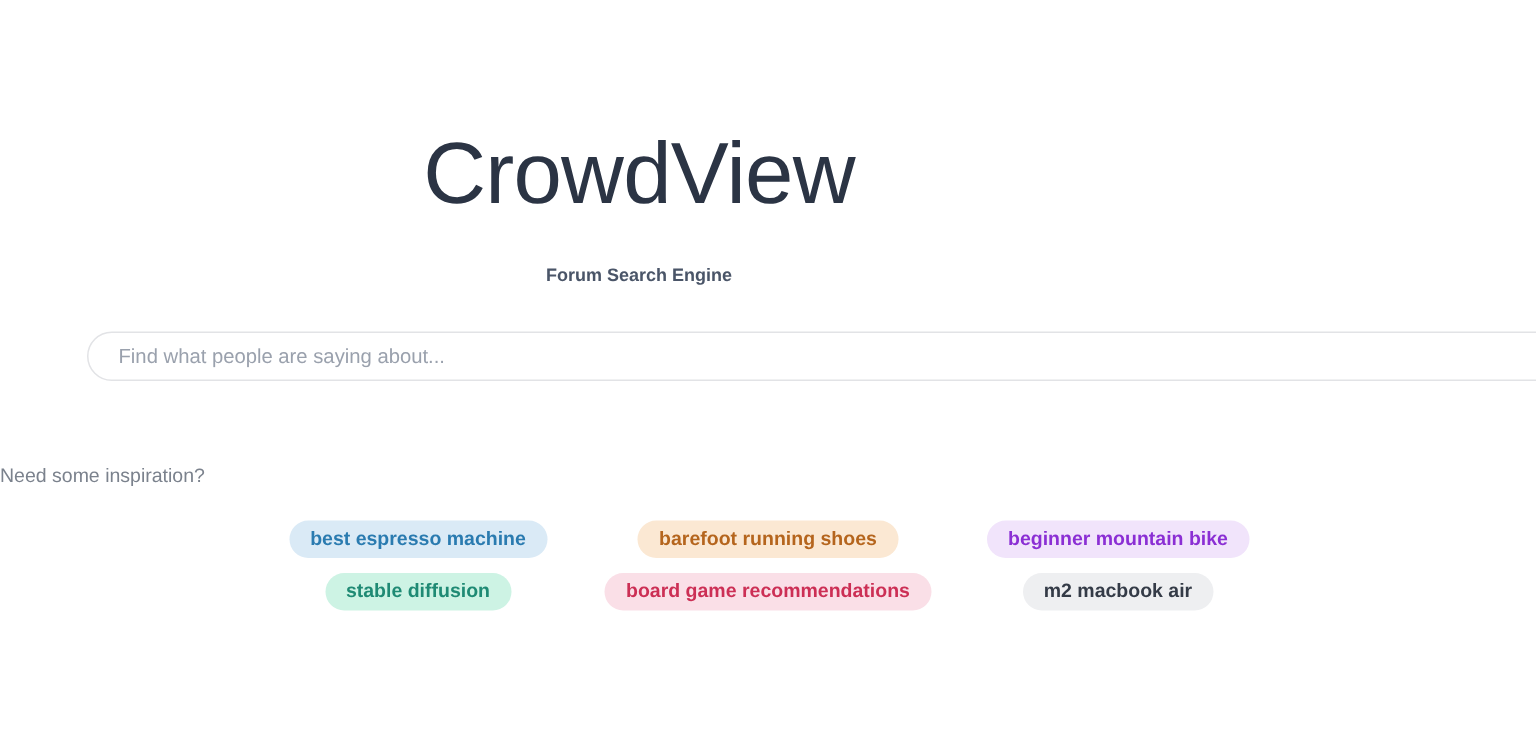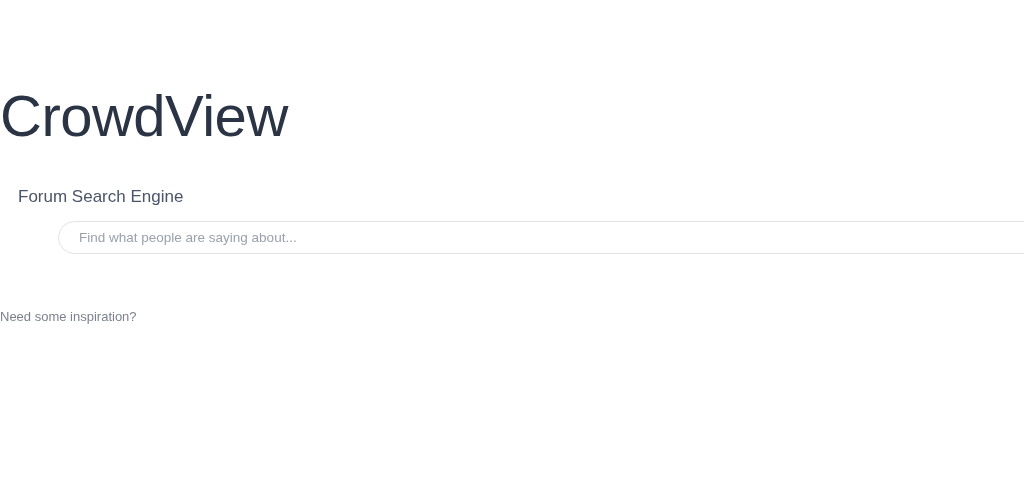--- a/index.html
+++ b/index.html
@@ -22,36 +22,37 @@
     height: 487px;
     background: #ffffff;
   }
 
   
   .hero {
     position: absolute;
     top: 84px;
     left: 0;
     width: 852px;
+    text-align: center;
   }
   .brand-title {
     margin: 0;
     font-family: "Liberation Sans", sans-serif;
     font-size: 58px;
     line-height: 64px;
     font-weight: 400;
     letter-spacing: -0.5px;
     color: #2b3444;
   }
   .brand-tagline {
-    margin: 18px;
+    margin: 4px;
     padding-top: 20px;
-    font-size: 17px;
+    font-size: 12px;
     line-height: 22px;
-    font-weight: 400;
+    font-weight: 700;
     color: #4a5568;
   }
 
   
   .search-wrap {
     position: absolute;
     top: 221px;
     left: 58px;
     width: 1000px;
     height: 33px;
@@ -122,15 +123,23 @@
     <h1 class="brand-title" style="color: rgb(43, 52, 68);">CrowdView</h1>
     <p class="brand-tagline" style="color: rgb(74, 85, 104);">Forum Search Engine</p>
   </div>
 
   <div class="search-wrap">
     <input class="search-input" type="text" placeholder="Find what people are saying about..." style="border-color: rgb(226, 227, 230);">
   </div>
 
   <div class="suggestions">
     <p class="suggest-heading" style="color: rgb(123, 130, 141);">Need some inspiration?</p>
+    <div class="chip-grid">
+        <button class="chip" style="background: rgb(218, 234, 246); color: rgb(42, 123, 176);">best espresso machine</button>
+        <button class="chip" style="background: rgb(251, 232, 211); color: rgb(181, 101, 29);">barefoot running shoes</button>
+        <button class="chip" style="background: rgb(241, 228, 251); color: rgb(139, 47, 212);">beginner mountain bike</button>
+        <button class="chip" style="background: rgb(205, 243, 228); color: rgb(31, 138, 116);">stable diffusion</button>
+        <button class="chip" style="background: rgb(250, 223, 231); color: rgb(204, 47, 85);">board game recommendations</button>
+        <button class="chip" style="background: rgb(238, 239, 241); color: rgb(52, 59, 71);">m2 macbook air</button>
+      </div>
   </div>
 
 </div>
 
 </body></html>

